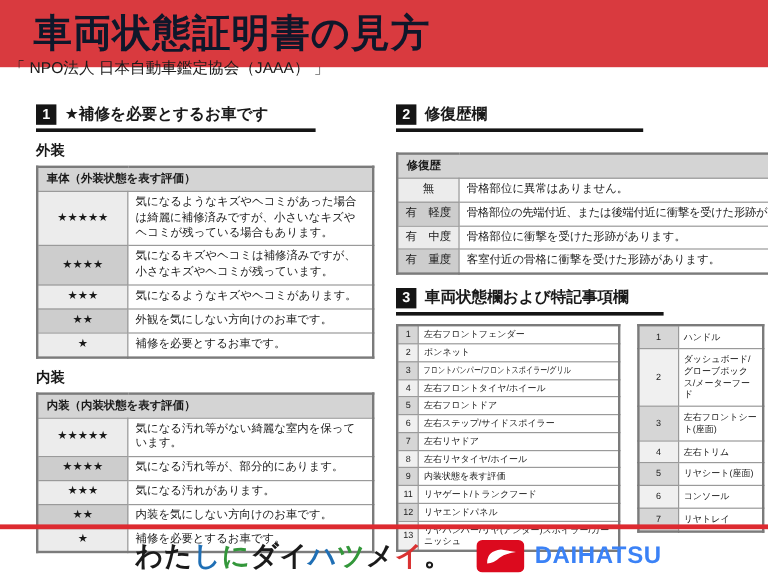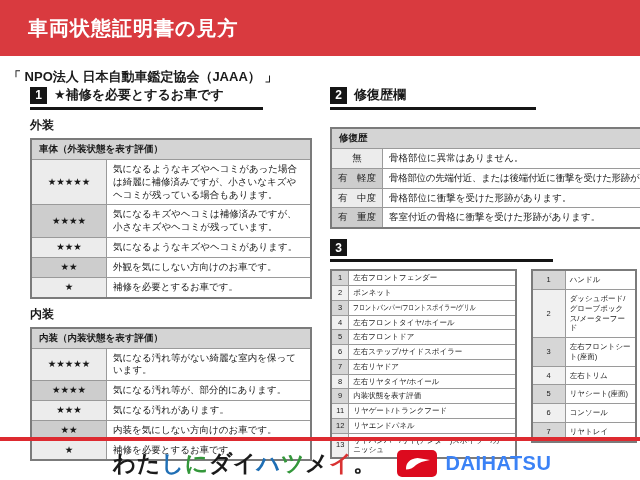--- a/index.html
+++ b/index.html
@@ -3,23 +3,23 @@
 <meta charset="utf-8">
 <style>
   html,body{margin:0;padding:0;background:#fff;}
   .page{position:relative;width:640px;height:480px;overflow:hidden;background:#fff;
         font-family:"Liberation Sans","DejaVu Sans",sans-serif;color:#1a1a1a;}
 
   
   .banner{position:absolute;left:0;top:0;width:640px;height:56px;background:#d93a3f;
           display:flex;align-items:center;justify-content:space-between;
           padding:0 24px 0 28px;box-sizing:border-box;}
-  .banner-title,.banner-edition{color:#ffffff;font-weight:bold;font-size:20px;letter-spacing:1px;white-space:nowrap;font-family:Liberation Mono, monospace;}
-
-  .subtitle{position:absolute;left:8px;top:68px;font-size:13px;font-weight:bold;}
+  .banner-title,.banner-edition{color:#0f172a;font-weight:bold;font-size:32px;letter-spacing:1px;white-space:nowrap;font-family:Liberation Mono, monospace;}
+
+  .subtitle{position:absolute;left:8px;top:48px;font-size:13px;font-weight:normal;}
 
   
   .sec-h{display:flex;align-items:center;gap:7px;border-bottom:3px solid #151515;
          padding-bottom:3px;box-sizing:border-box;}
   .sec-num{width:17px;height:17px;background:#151515;color:#fff;font-size:12px;font-weight:bold;
            display:flex;align-items:center;justify-content:center;flex:none;}
   .sec-title{font-size:13px;font-weight:bold;white-space:nowrap;}
 
   .col-left{position:absolute;left:30px;top:86px;width:282px;}
   .col-right{position:absolute;left:330px;top:86px;width:307px;}
@@ -167,20 +167,21 @@
           </tr>
         <tr>
           <td class="key lbl-cell">有　重度</td>
           <td>客室付近の骨格に衝撃を受けた形跡があります。</td>
           </tr>
       </tbody>
     </table>
 
     <div class="sec-h w3" style="margin-top:10px;">
       <span class="sec-num">3</span>
+      <span class="sec-title">車両状態欄および特記事項欄</span>
     </div>
 
     <div class="parts">
       <table class="pt pt-left t2">
         <tbody>
           <tr>
             <td class="key">1</td>
             <td>左右フロントフェンダー</td>
             </tr>
           <tr>

